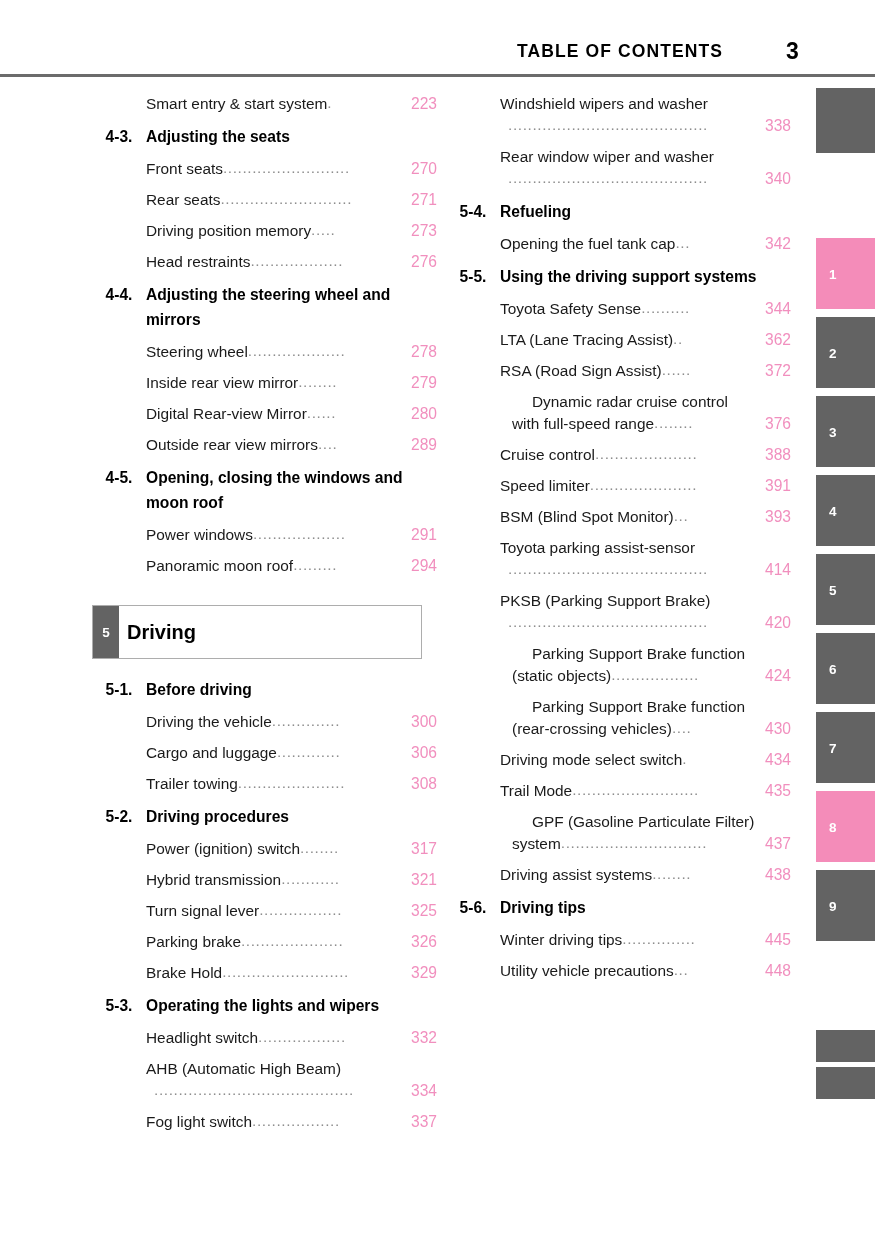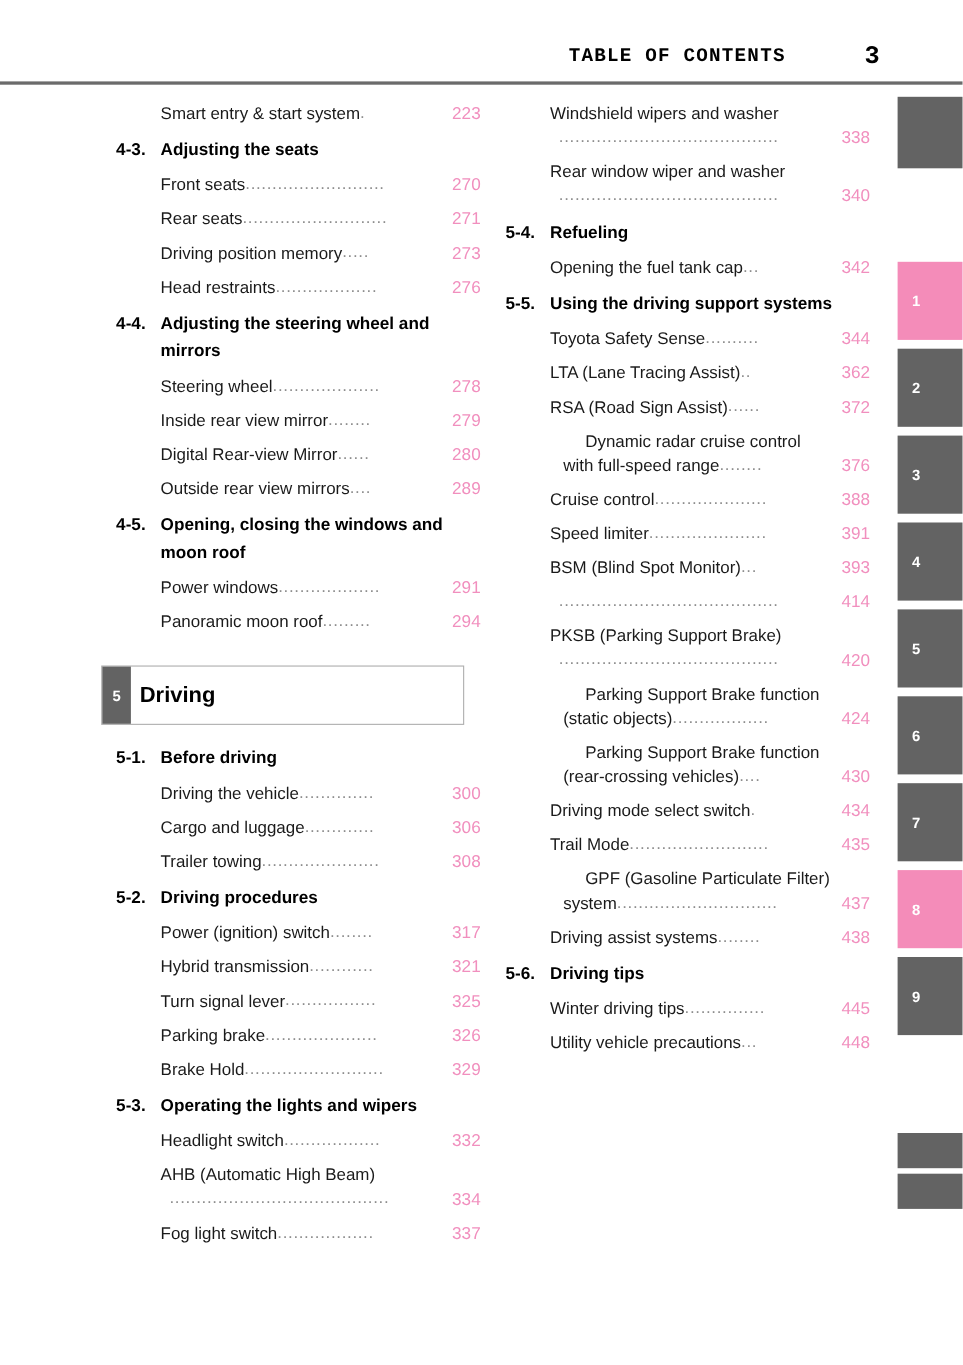--- a/index.html
+++ b/index.html
@@ -16,21 +16,20 @@
     color: #000000;
     overflow: hidden;
   }
 
   
   #page-header {
     position: absolute;
     top: 0; left: 0;
     width: 789px;
     height: 78px;
-    font-family: Liberation Mono, monospace;
   }
   #header-title {
     position: absolute;
     left: 517px;
     top: 41px;
     font-size: 17.5px;
     font-weight: bold;
     letter-spacing: 1.1px;
     color: #000;
   }
@@ -460,20 +459,23 @@
       </div>
     </div>
     <div class="entry">
       <div class="entry-line">
         <span class="entry-label">BSM (Blind Spot Monitor)</span>
         <span class="entry-leader">...</span>
         <span class="entry-page">393</span>
       </div>
     </div>
     <div class="entry">
+      <div class="entry-line">
+        <span class="entry-label">Toyota parking assist-sensor</span>
+      </div>
       <div class="entry-line leader-only">
         <span class="entry-leader">.........................................</span>
         <span class="entry-page">414</span>
       </div>
     </div>
     <div class="entry">
       <div class="entry-line">
         <span class="entry-label">PKSB (Parking Support Brake)</span>
       </div>
       <div class="entry-line leader-only">

